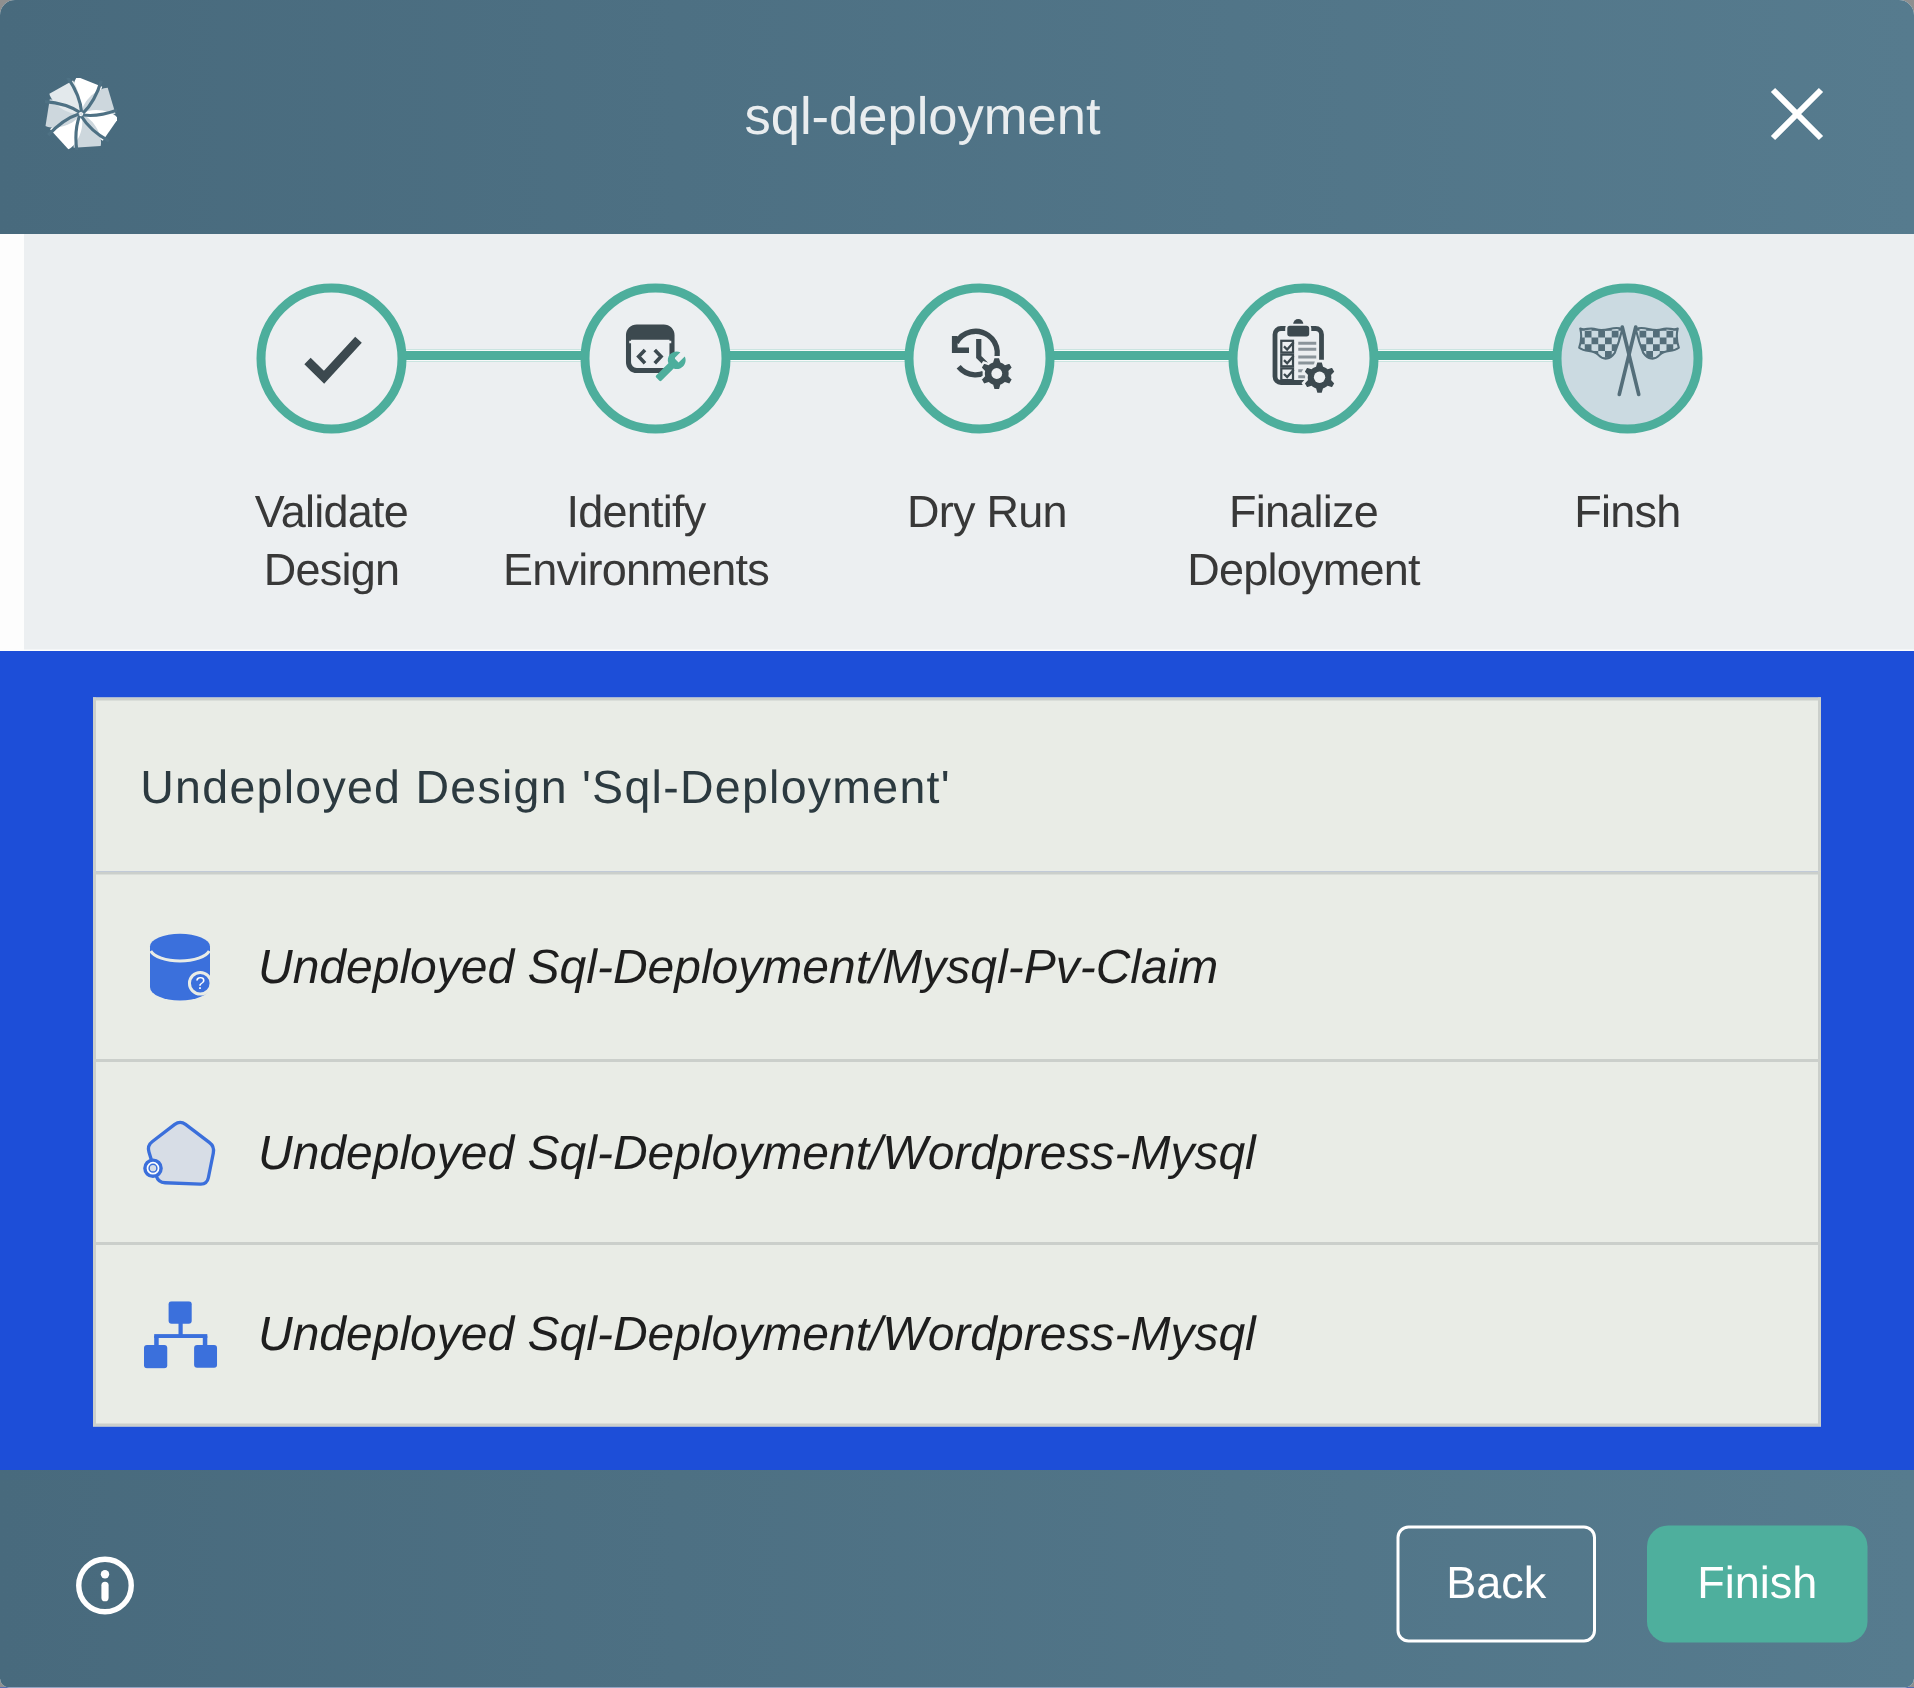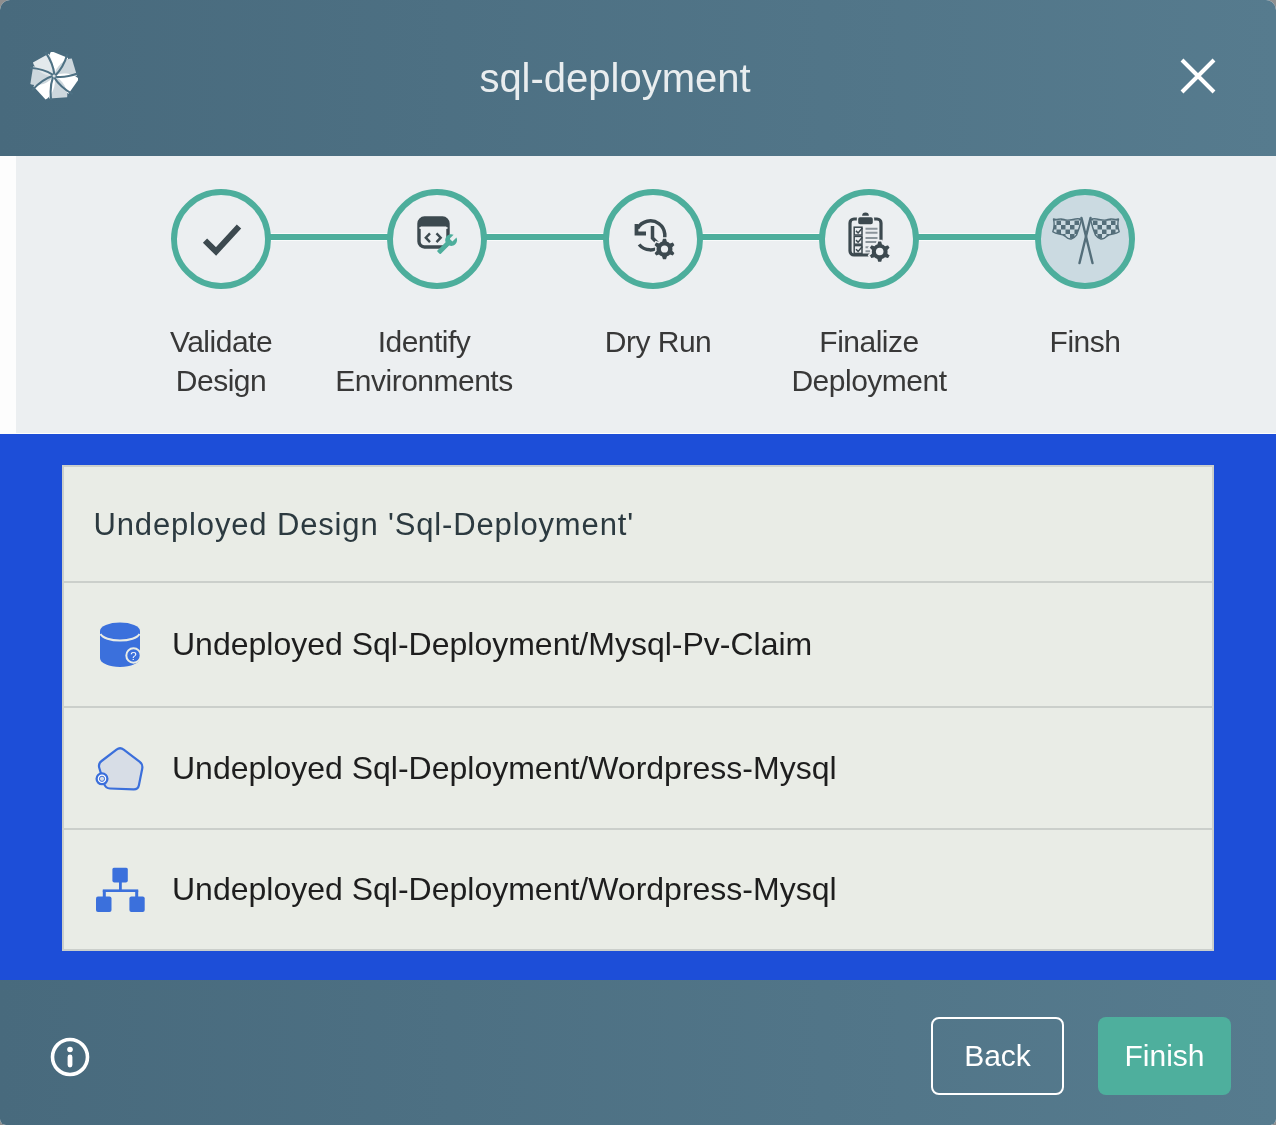--- a/index.html
+++ b/index.html
@@ -1,41 +1,41 @@
 <!DOCTYPE html>
 <html><head>
 <meta charset="utf-8">
 <style>
   html,body{margin:0;padding:0;}
   body{width:1276px;height:1125px;background:#8f8f8f;font-family:"Liberation Sans",sans-serif;overflow:hidden;}
   .modal{position:absolute;left:0;top:0;width:1276px;height:1125px;border-radius:10px 10px 6px 6px;overflow:hidden;background:#fdfdfd;}
   .header{position:absolute;left:0;top:0;width:1276px;height:156px;background:linear-gradient(90deg,#486a7d 0%,#567b8e 100%);}
-  .title{position:absolute;left:100px;right:146px;top:0;height:156px;line-height:156px;text-align:center;font-size:40px;color:#e9edef;}
+  .title{position:absolute;left:100px;right:146px;top:0;height:156px;line-height:156px;text-align:center;font-size:35px;color:#e9edef;}
   .logo{position:absolute;left:30px;top:52px;width:48px;height:48px;}
   .closex{position:absolute;left:1180px;top:58px;width:36px;height:36px;}
   .stepper{position:absolute;left:0;top:156px;width:1276px;height:277px;background:#eceff1;margin-left:16px;}
   .connector{position:absolute;top:76.5px;left:205px;width:864px;height:6.5px;background:#4dae9c;border-top:1px solid #f8fafa;border-bottom:1px solid #f8fafa;box-sizing:content-box;}
   .step{position:absolute;top:33px;width:100px;height:100px;border-radius:50%;border:6px solid #4dae9c;background:#eceff1;box-sizing:border-box;}
   .step.done{background:#cbdae1;}
   .steplabel{position:absolute;top:166px;width:260px;text-align:center;font-size:30px;letter-spacing:-0.5px;line-height:39px;color:#383838;}
   .content{position:absolute;left:0;top:434px;width:1276px;height:547px;background:#1d4ed8;padding-left:40px;}
   .listbox{position:absolute;left:62px;top:31px;width:1152px;box-sizing:border-box;}
   .row{background:#e9ece6;border:2px solid #cbcfcb;border-bottom:none;box-sizing:border-box;position:relative;}
   .row:last-child{border-bottom:2px solid #cbcfcb;}
   .row0{height:116px;}
   .row1{height:125px;}
   .row2{height:122px;}
   .row3{height:123px;}
-  .rtext{position:absolute;left:108px;top:0;height:100%;display:flex;align-items:center;font-size:32px;color:#1e1e1e;}
+  .rtext{position:absolute;left:108px;top:0;height:100%;display:flex;align-items:center;font-size:32px;color:#1e1e1e;font-style:italic;}
   .r0text{position:absolute;left:29.5px;top:1px;height:100%;display:flex;align-items:center;font-size:31px;color:#2c3a40;letter-spacing:0.85px;}
   .ricon{position:absolute;left:35px;top:50%;transform:translateY(-50%);}
   .footer{position:absolute;left:0;top:980px;width:1276px;height:145px;background:linear-gradient(90deg,#486a7d 0%,#567b8e 100%);}
   .btn{position:absolute;top:37px;height:78px;border-radius:8px;box-sizing:border-box;color:#fff;font-size:30px;display:flex;align-items:center;justify-content:center;}
   .btn.back{left:931px;width:133px;border:2px solid #fff;}
-  .btn.finish{left:1098px;width:133px;background:#4eaf9d;}
+  .btn.finish{left:1098px;width:147px;background:#4eaf9d;border-radius:14px;}
   .infoicon{position:absolute;left:50px;top:57px;width:40px;height:40px;}
 </style>
 </head>
 <body>
 <div class="modal">
   <div class="header">
     <svg class="logo" viewBox="-24 -24 48 48">
       <path d="M0,0 C-6.95,-7.19 -6.49,-19.97 -2.61,-24.86 L14.16,-18.12 C12.23,-11.81 5.80,-3.91 0,0 Z" fill="#ffffff"></path>
       <path d="M0,0 C1.29,-9.92 11.57,-17.53 17.81,-17.54 L23.00,-0.23 C16.86,2.20 6.68,2.10 0,0 Z" fill="#cdd7dd"></path>
       <path d="M0,0 C8.56,-5.17 20.92,-1.88 24.82,2.98 L14.52,17.84 C8.79,14.55 2.52,6.53 0,0 Z" fill="#ffffff"></path>

